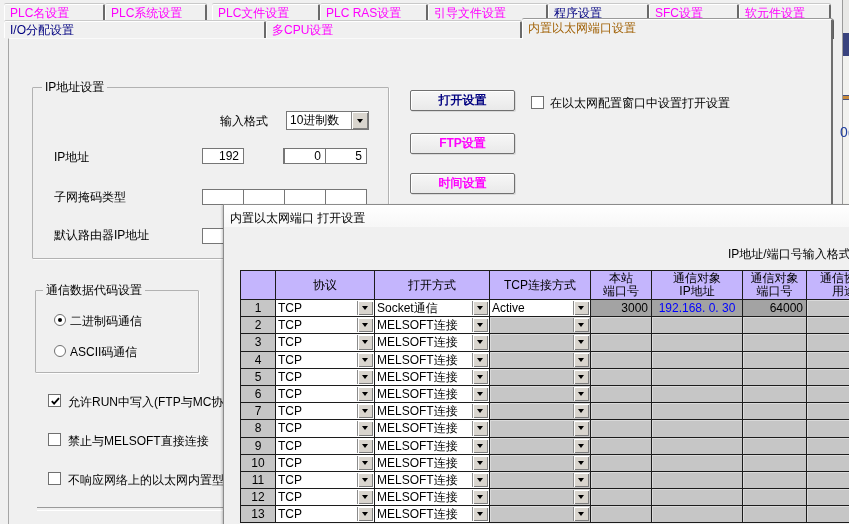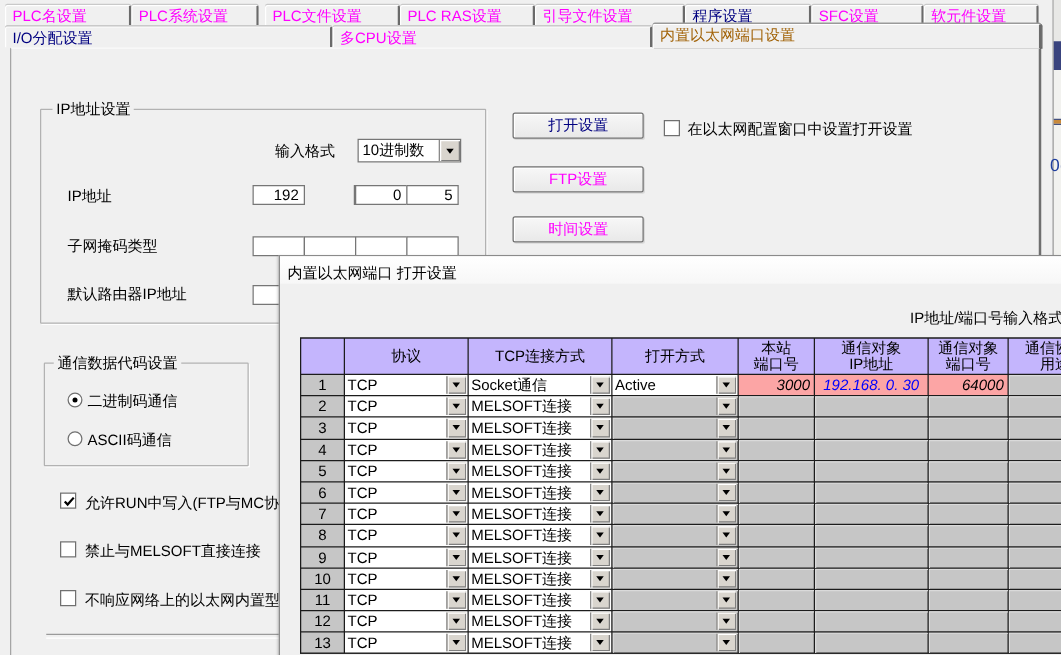--- a/index.html
+++ b/index.html
@@ -56,21 +56,21 @@
   .ddbtn:after{
     content:"";position:absolute;left:50%;top:50%;margin:-2px 0 0 -3.5px;
     border-left:3.5px solid transparent;border-right:3.5px solid transparent;border-top:4.5px solid #000;
   }
   
   .btn{
     position:absolute;width:105px;height:21px;box-sizing:border-box;
     border:1px solid #707070;border-radius:2px;
     background:linear-gradient(#F7F7F7,#E9E9E9);
     box-shadow:inset 1px 1px 0 #FFFFFF, 1px 1px 0 #D9D9D9;
-    text-align:center;line-height:19px;
+    text-align:center;line-height:19px;font-weight:bold;
   }
   
   .cb{
     position:absolute;width:13px;height:13px;box-sizing:border-box;background:#FFF;
     border:1px solid #707070;
   }
   .cb svg{position:absolute;left:0;top:0;}
   .radio{
     position:absolute;width:12px;height:12px;box-sizing:border-box;background:#FFF;
     border:1px solid #707070;border-radius:50%;
@@ -97,21 +97,21 @@
     position:absolute;left:16px;top:65px;
     display:grid;gap:1px;background:#1C1C1C;border:1px solid #1C1C1C;
     width:min-content;
   }
   .hcell{
     background:#c4b5fd;text-align:center;display:flex;flex-direction:column;
     justify-content:center;line-height:13px;white-space:pre;overflow:hidden;
   }
   .ncell{background:#C6C6C6;text-align:center;line-height:16px;}
   .gcell{background:#C6C6C6;box-shadow:inset 1px 1px 0 #DADADA;}
-  .wcell{background:#fca5a5;line-height:16px;white-space:nowrap;overflow:hidden;font-style:italic;}
+  .wcell{background:#a3a3a3;line-height:16px;white-space:nowrap;overflow:hidden;}
   .ddcell{background:#FFFFFF;display:flex;align-items:stretch;overflow:hidden;}
   .ddcell.disabled{background:#C6C6C6;box-shadow:inset 1px 1px 0 #DADADA;}
   .ddcell .txt{flex:1;line-height:16px;padding-left:2px;white-space:nowrap;overflow:hidden;}
   .ddcell .ddbtn{flex:0 0 15px;width:15px;margin:1px 1px 1px 0;}
   .num{text-align:right;padding-right:3px;}
   .ip{text-align:center;color:#0000FF;}
   
   #backwin{position:absolute;left:842px;top:0;width:7px;height:524px;background:#F2F2EF;border-left:1px solid #9A9A9A;z-index:3;}
 </style>
 </head>
@@ -216,22 +216,22 @@
   </div>
 
   <div id="dlg">
     <div id="dlg-titlebar">
       <div id="dlg-title">内置以太网端口 打开设置</div>
     </div>
     <div id="dlg-format-label">IP地址/端口号输入格式</div>
     <div id="tbl" style="grid-template-columns: 34px 98px 114px 100px 60px 90px 63px 74px; grid-template-rows: 28px repeat(13, 16.2px);">
         <div class="hcell"></div>
         <div class="hcell">协议</div>
+        <div class="hcell">打开方式</div>
         <div class="hcell">TCP连接方式</div>
-        <div class="hcell">打开方式</div>
         <div class="hcell">本站
 端口号</div>
         <div class="hcell">通信对象
 IP地址</div>
         <div class="hcell">通信对象
 端口号</div>
         <div class="hcell">通信协议
 用途</div>
         <div class="ncell">1</div>
         <div class="ddcell">

